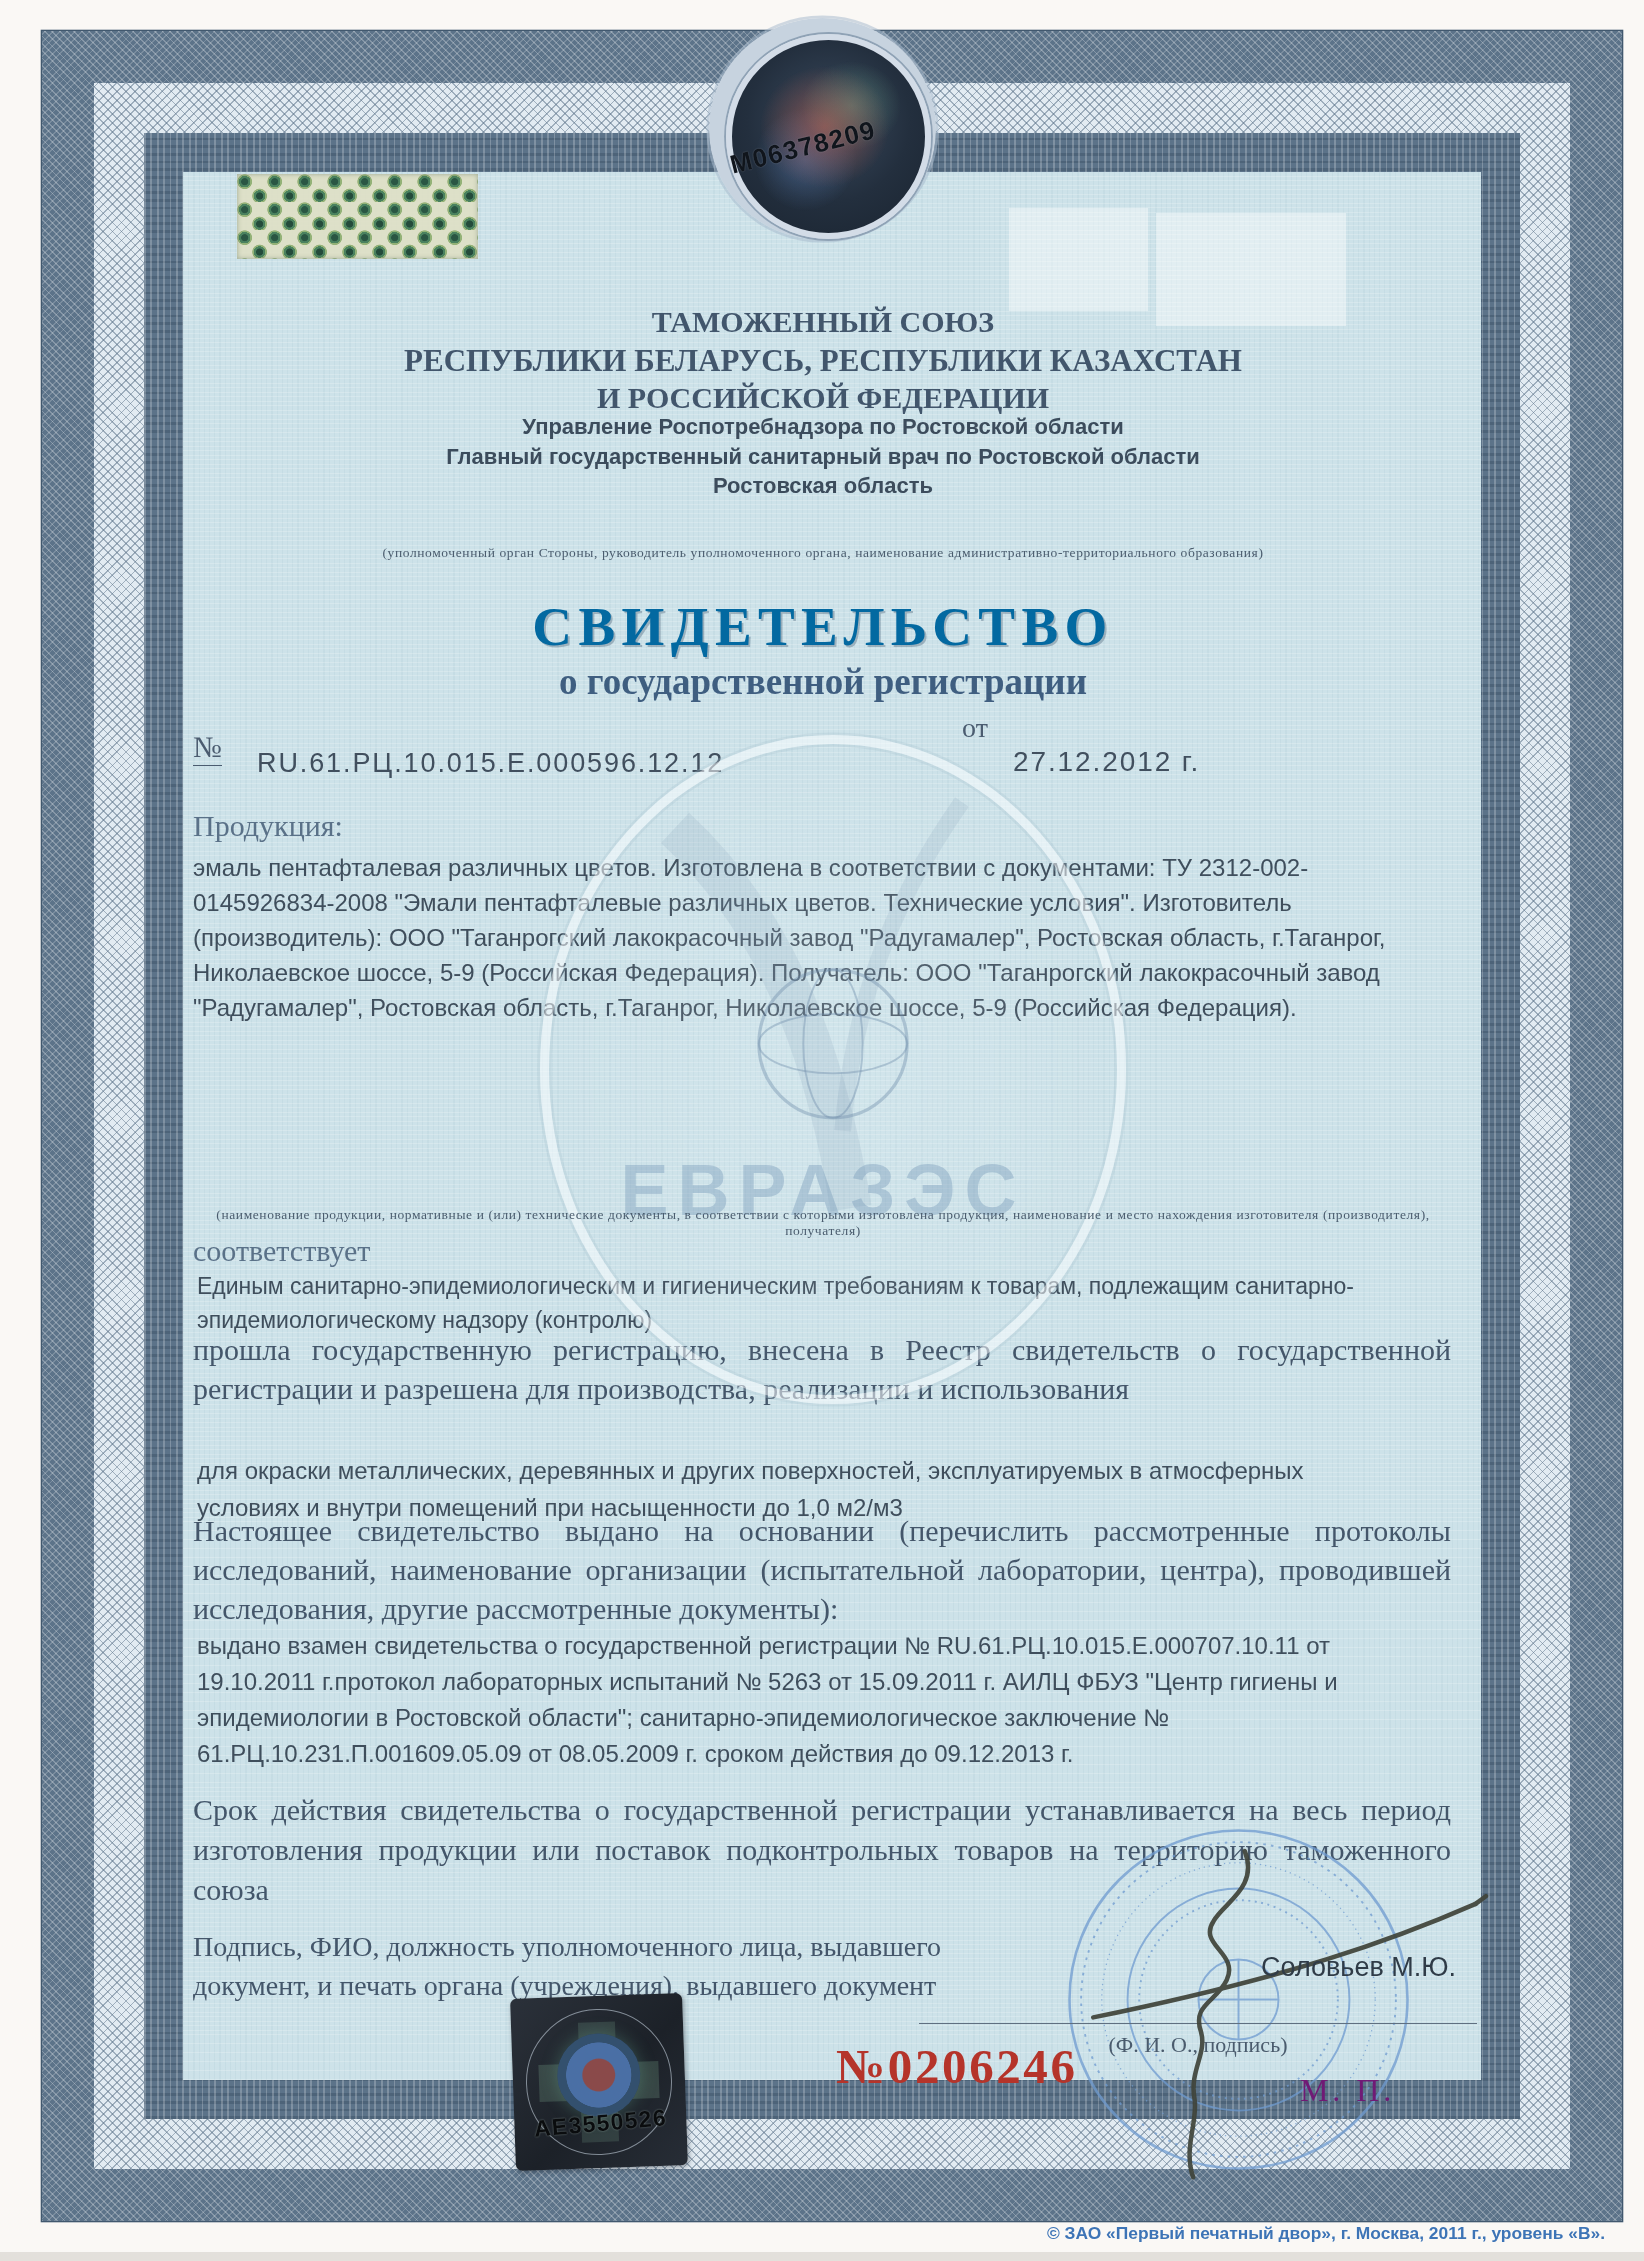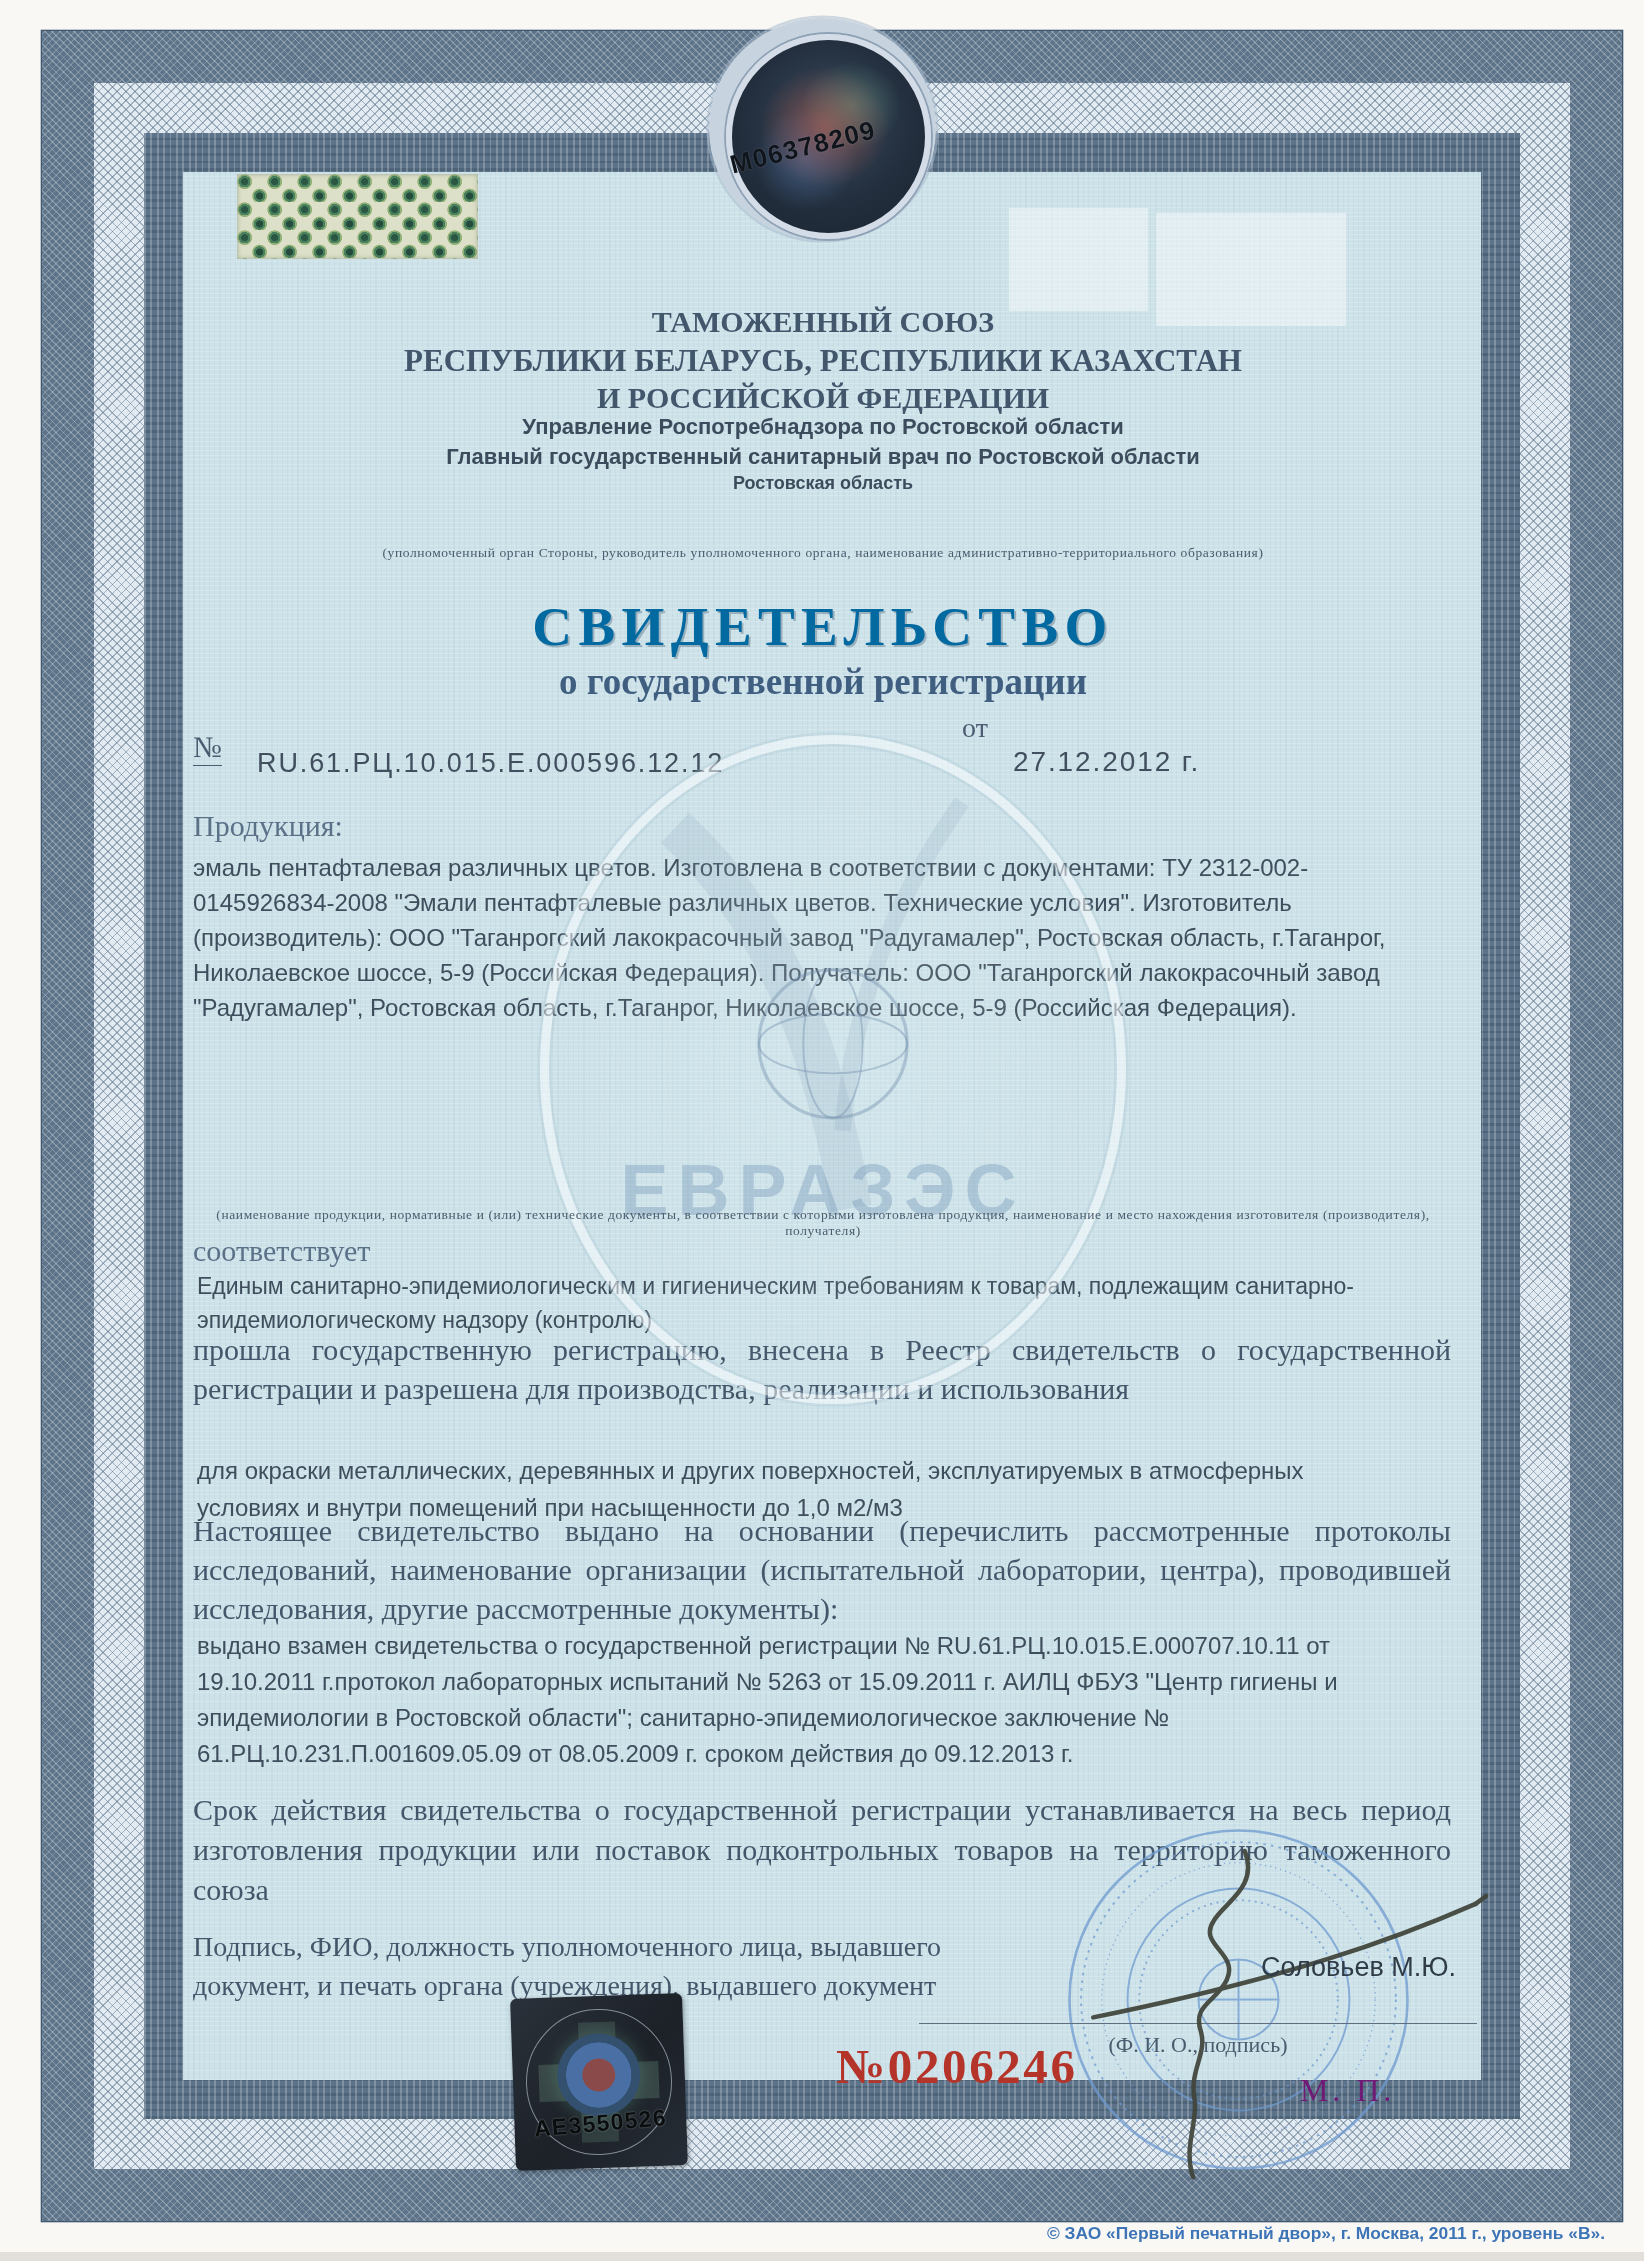--- a/index.html
+++ b/index.html
@@ -158,21 +158,21 @@
     <div class="holo-top-num">М06378209</div>
   </div>
 
   <div class="abs holo-strip"></div>
 
   <div class="abs ctr h-serif" style="top:289px;font-size:30px;">ТАМОЖЕННЫЙ СОЮЗ</div>
   <div class="abs ctr h-serif" style="top:327px;font-size:31px;">РЕСПУБЛИКИ БЕЛАРУСЬ, РЕСПУБЛИКИ КАЗАХСТАН</div>
   <div class="abs ctr h-serif" style="top:365px;font-size:30px;">И РОССИЙСКОЙ ФЕДЕРАЦИИ</div>
   <div class="abs ctr h-sans" style="top:414px;font-size:22px;">Управление Роспотребнадзора по Ростовской области</div>
   <div class="abs ctr h-sans" style="top:444px;font-size:22px;">Главный государственный санитарный врач по Ростовской области</div>
-  <div class="abs ctr h-sans" style="top:473px;font-size:18px;">Ростовская область</div>
+  <div class="abs ctr h-sans" style="top:473px;font-size:22px;">Ростовская область</div>
   <div class="abs ctr cap" style="top:545px;">(уполномоченный орган Стороны, руководитель уполномоченного органа, наименование административно-территориального образования)</div>
 
   <div class="abs ctr doc-title" style="top:595px;">СВИДЕТЕЛЬСТВО</div>
   <div class="abs ctr doc-subtitle" style="top:660px;">о государственной регистрации</div>
 
   <div class="abs num-label" style="left:193px;top:730px;">№</div>
   <div class="abs num-value" style="left:257px;top:748px;">RU.61.РЦ.10.015.Е.000596.12.12</div>
   <div class="abs date-label" style="left:962px;top:712px;">от</div>
   <div class="abs num-value" style="left:1013px;top:746px;font-size:28px;">27.12.2012 г.</div>
 

